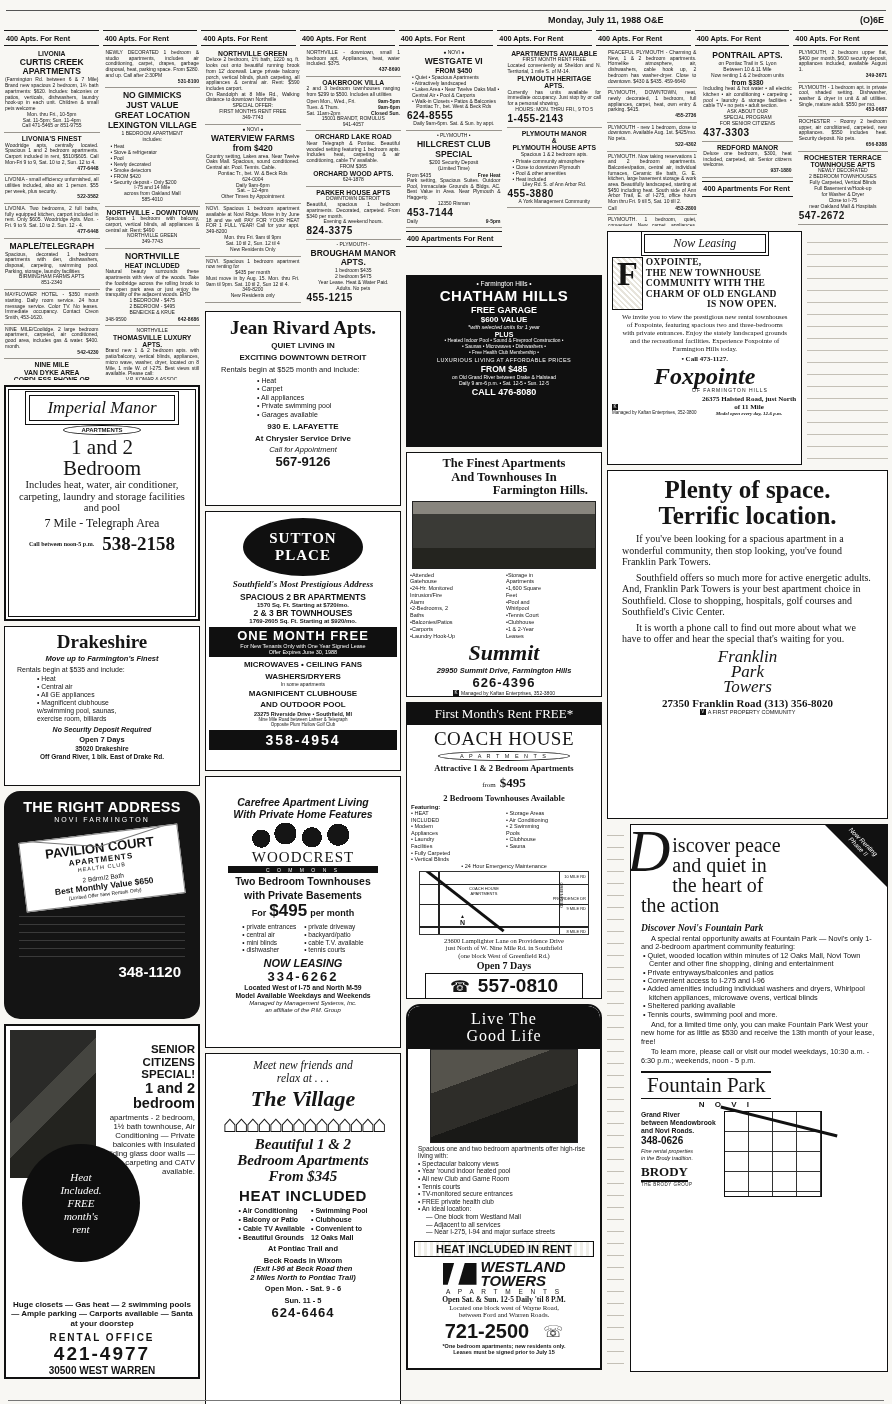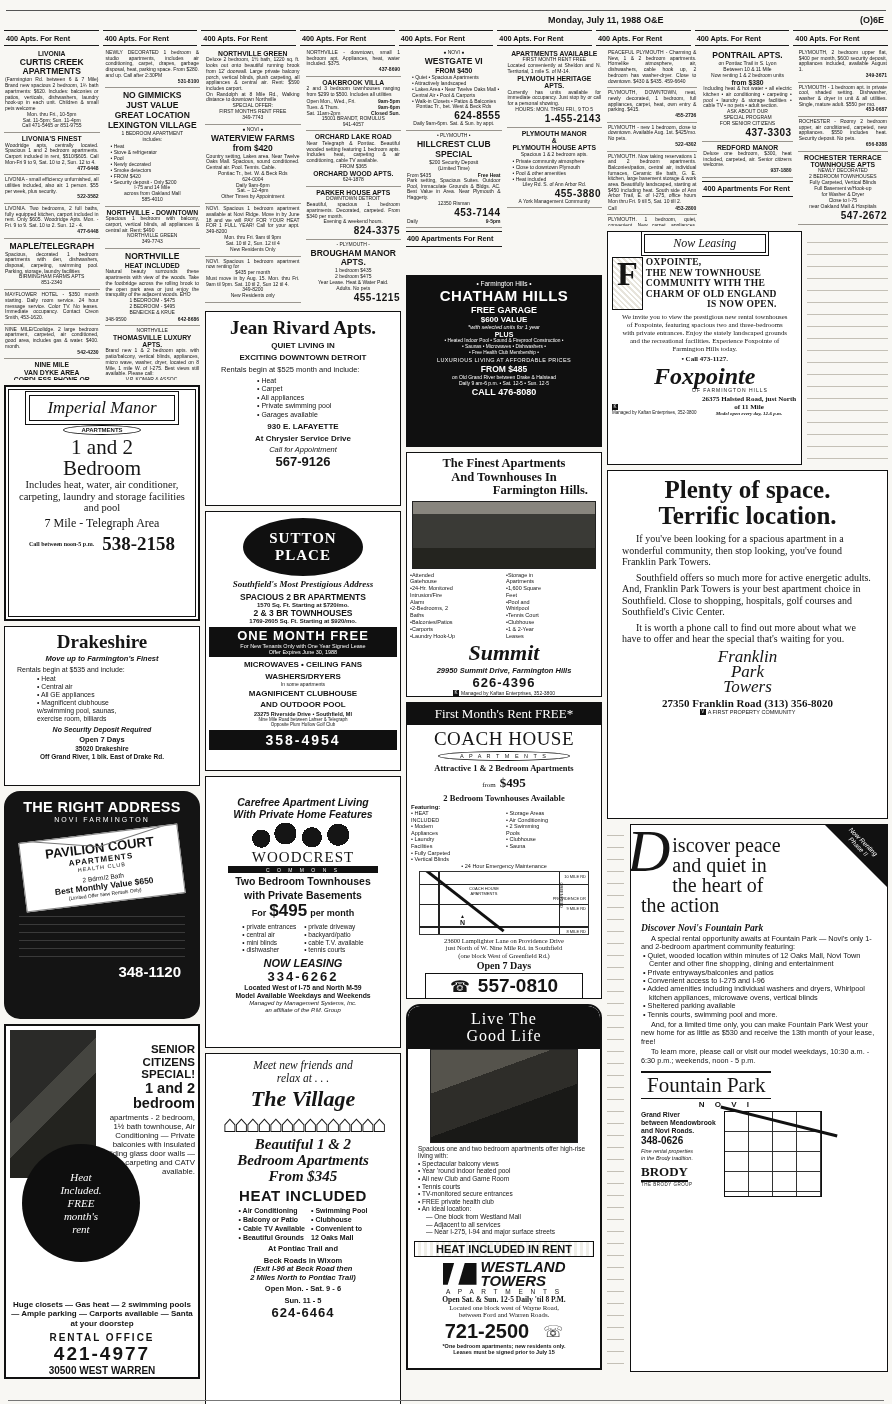--- a/index.html
+++ b/index.html
@@ -19,21 +19,21 @@
   .sc-a .topcols{height:332px;} .sc-b .topcols{height:258px;} .sc-c .topcols{height:222px;} .sc-d .topcols{height:178px;}
   .ccol{width:50%;overflow:hidden;}
   .sc-d .ccol{width:33.33%;}
   .cad{border-bottom:1px solid #9a968e;padding:2px 1px 3px;}
   .s-h1{font-weight:bold;font-size:8.5px;line-height:9px;text-align:center;margin:1px 0;}
   .s-h2{font-weight:bold;font-size:6.8px;line-height:7.4px;text-align:center;}
   .s-b{font-size:5px;line-height:5.7px;text-align:justify;}
   .s-c{font-size:5px;line-height:5.9px;text-align:center;}
   .s-bl{font-size:5px;line-height:6px;text-align:left;padding-left:5px;}
   .s-r{font-size:5px;line-height:5.7px;text-align:right;font-weight:bold;}
-  .s-big{font-weight:bold;font-size:10px;line-height:11px;text-align:right;letter-spacing:.5px;}
+  .s-big{font-weight:bold;font-size:10px;line-height:11px;text-align:left;letter-spacing:.5px;}
   .s-lr{display:flex;justify-content:space-between;font-size:5px;line-height:6px;}
   .s-sect{font-weight:bold;font-size:7.3px;border-top:1.6px solid #1a1a1a;border-bottom:1.6px solid #1a1a1a;
           padding:2.5px 1px;margin-top:3px;}
   .adbox{border:1.5px solid #111;background:#fff;margin-top:5px;overflow:hidden;position:relative;flex:none;}
   .ctr{text-align:center;}
   .serif{font-family:"Liberation Serif",serif;}
   .script{font-family:"Liberation Serif",serif;font-style:italic;}
   
   .imperial{height:222px;border:2px solid #111;outline:1px solid #111;outline-offset:-5px;padding:8px 6px 2px;}
   .imp-name{width:80%;margin:0 auto;border:1.5px solid #111;box-shadow:0 0 0 3px #fff,0 0 0 4px #111;

